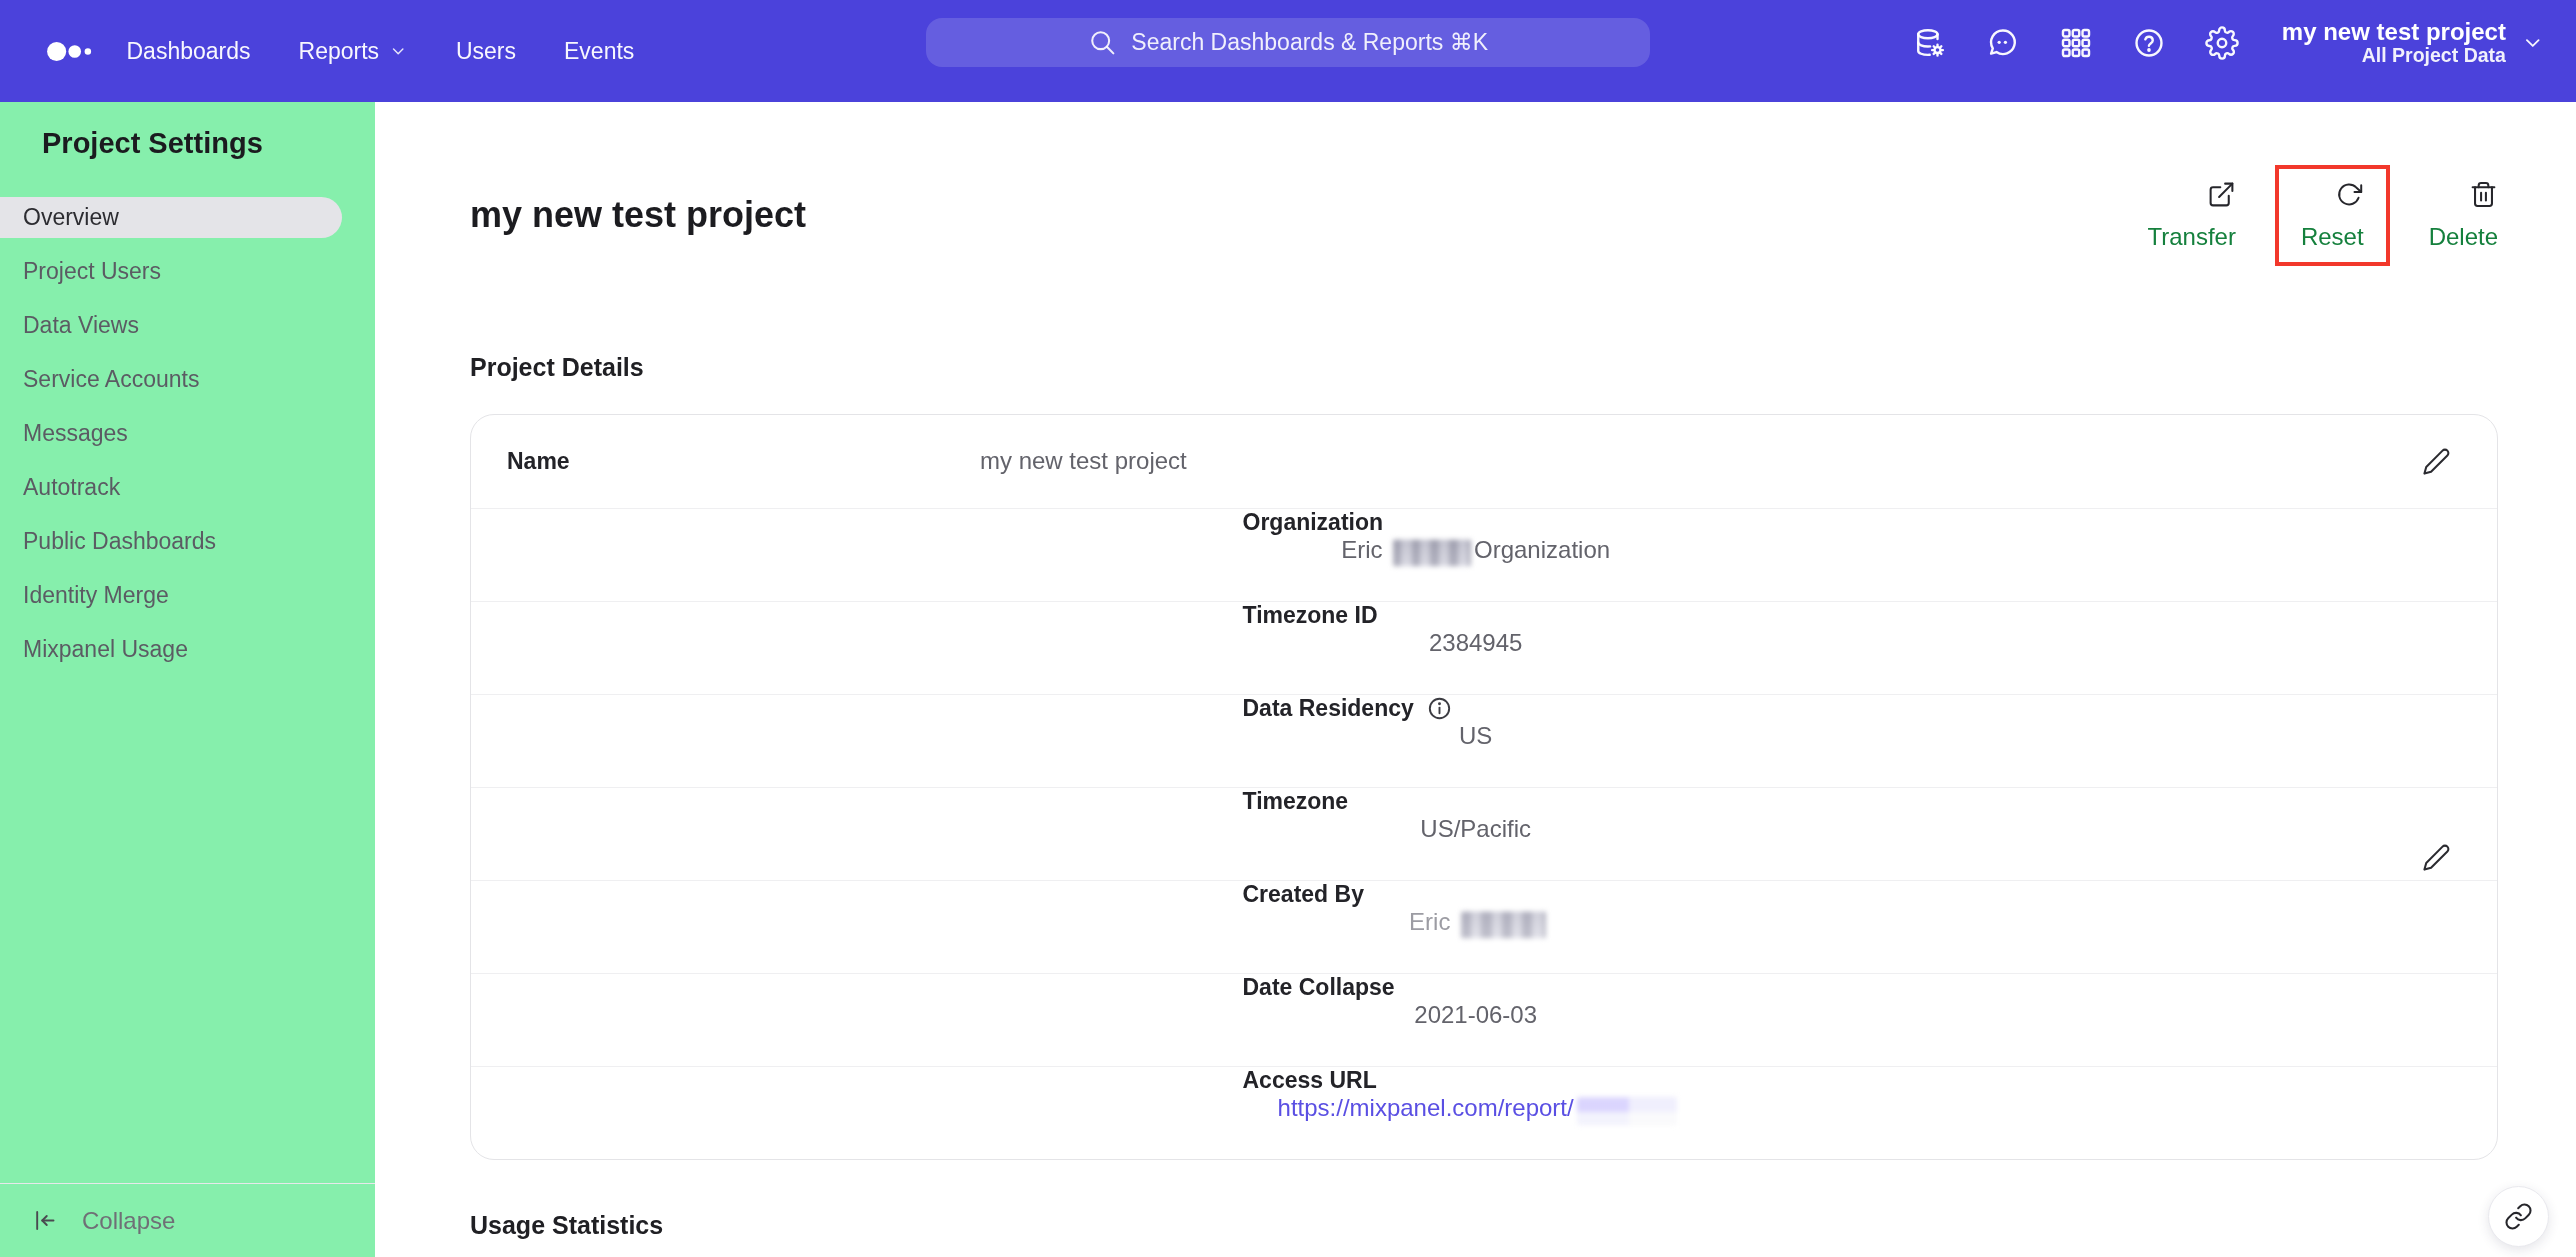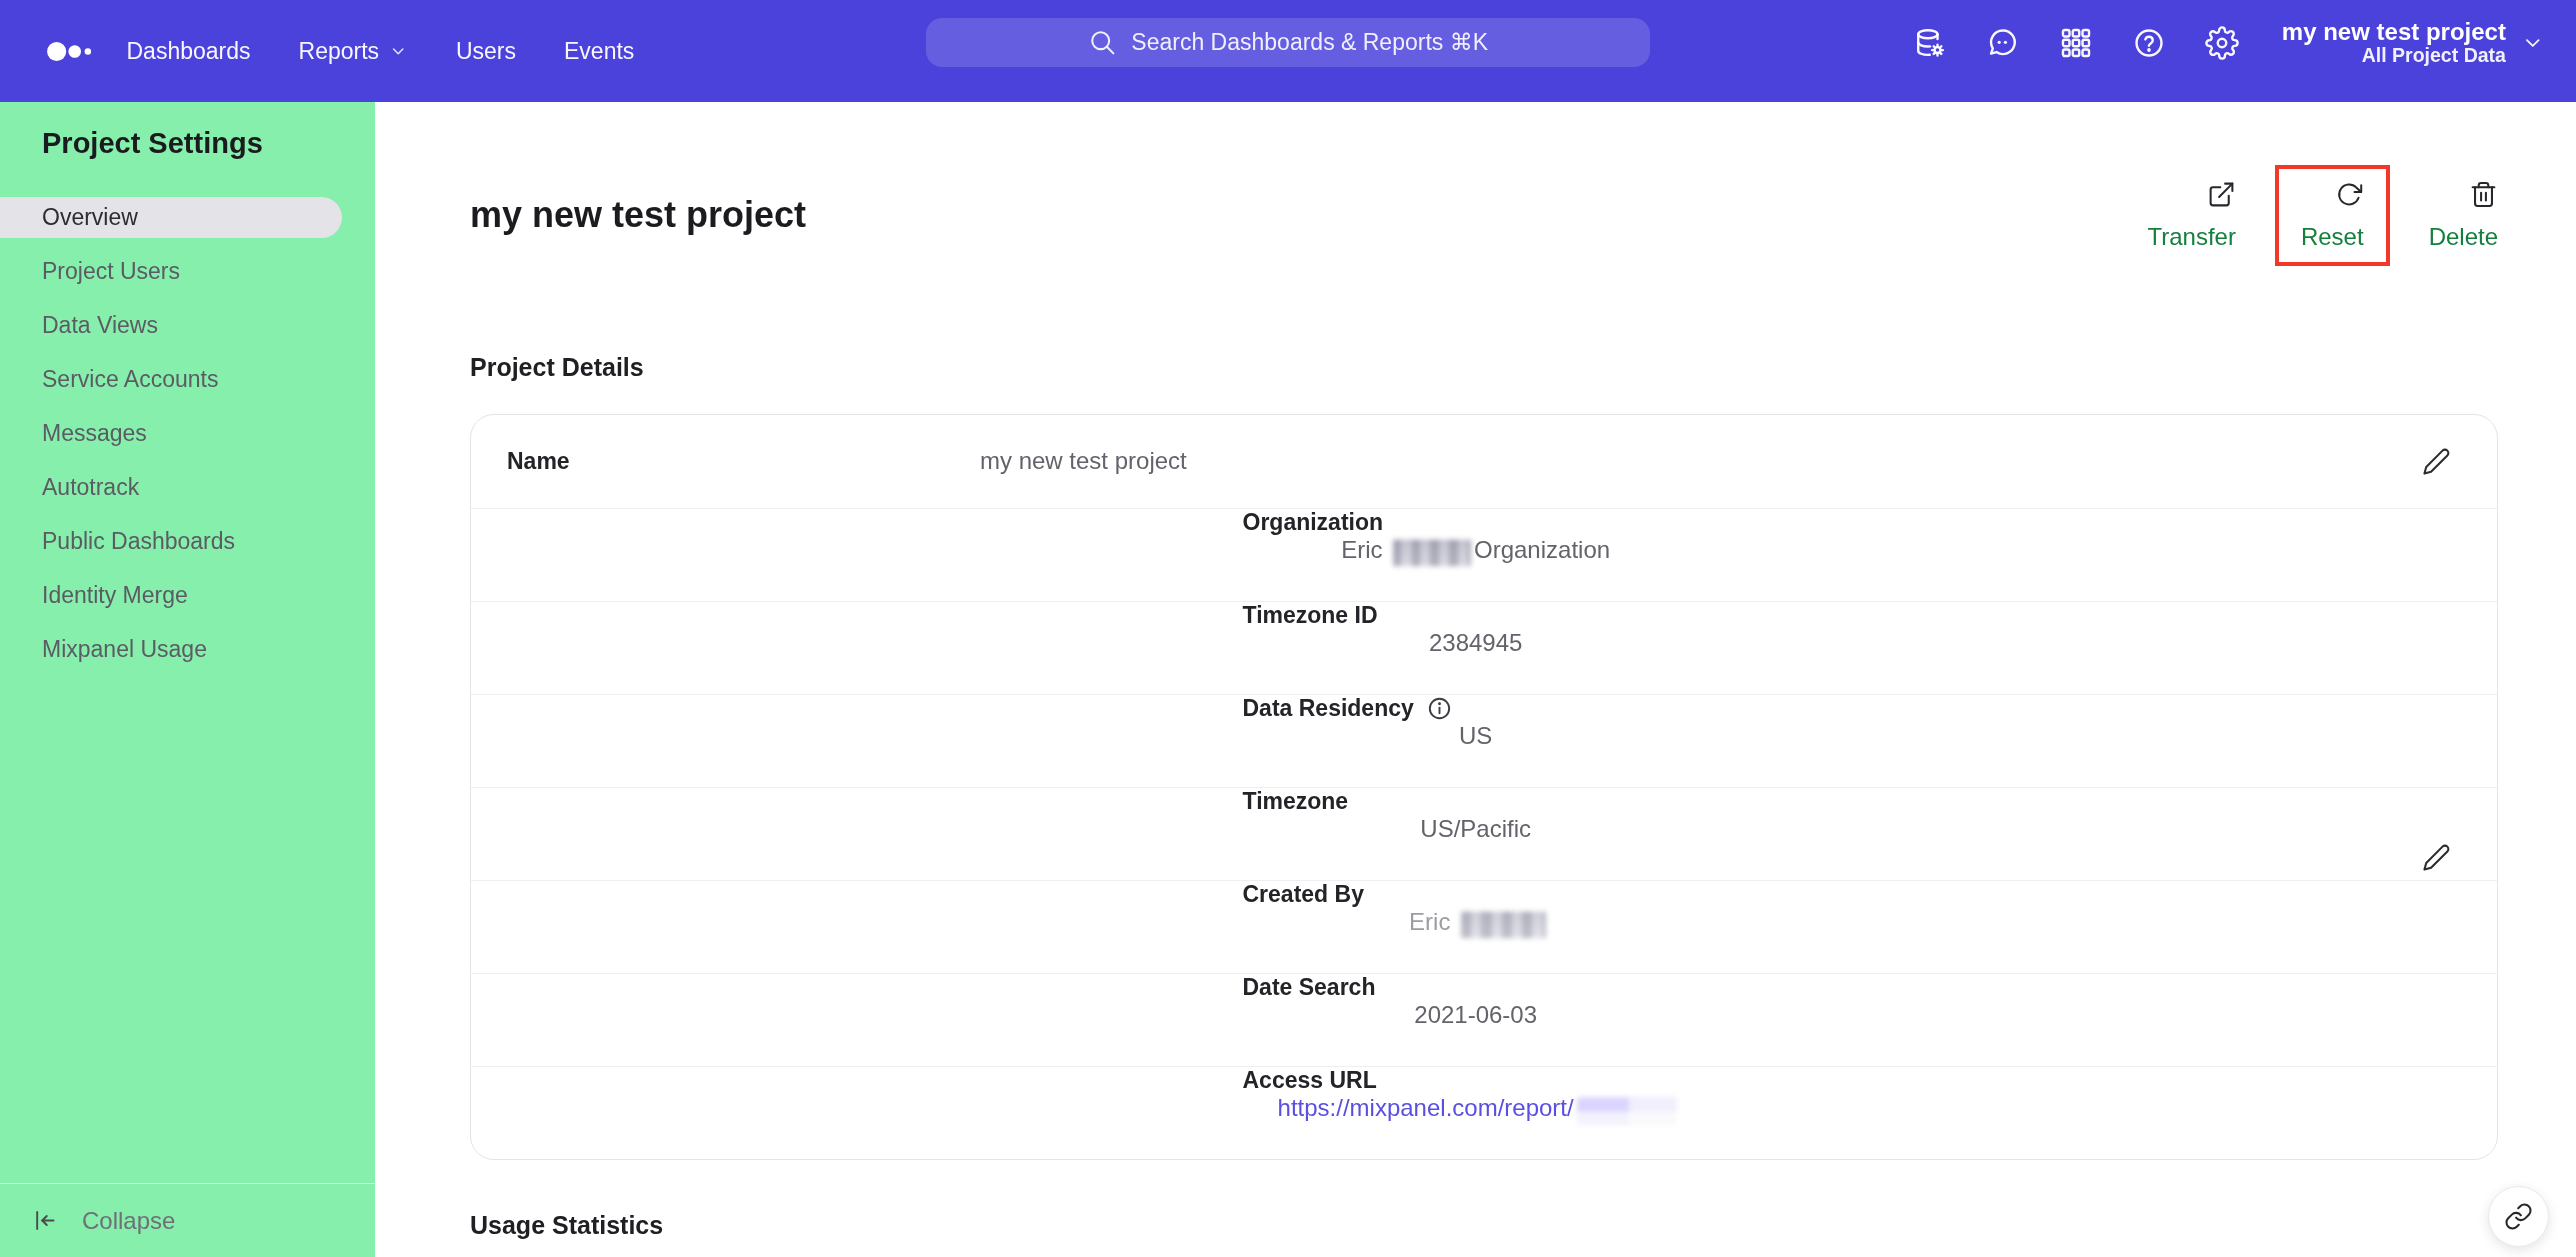--- a/index.html
+++ b/index.html
@@ -27,21 +27,21 @@
   .switcher-text { display:flex; flex-direction:column; align-items:flex-end; gap:2.5px; }
   .switcher-name { color:#fff; font-size:24px; font-weight:700; line-height:1; }
   .switcher-scope { color:rgba(255,255,255,.92); font-size:19.5px; font-weight:600; line-height:1; }
   .switcher .icn { color:rgba(255,255,255,.95); margin-left:13.6px; display:flex; }
 
   
   .sidebar { position:absolute; left:0; top:85px; width:375px; bottom:0;
     background:#86efac; z-index:10; }
   .sidebar h2 { margin:42px 0 37px 42px; font-size:29px; font-weight:700; color:#1B1B1F; }
   .sidebar ul { list-style:none; }
-  .sidebar li { height:54px; display:flex; align-items:center; padding-left:42px;
+  .sidebar li { height:54px; display:flex; align-items:center; padding-left:23px;
     font-size:23px; color:#5B5B63; cursor:pointer; }
   .sidebar li.active { height:41px; margin:6.8px 0; width:342px; background:#E4E4E8;
     border-radius:0 22px 22px 0; color:#2C2C31; font-weight:500; }
   .collapse-bar { position:absolute; left:0; right:0; bottom:0; height:74px;
     border-top:1.7px solid #E8E8EB; display:flex; align-items:center; padding-left:31px;
     gap:24px; color:#6F6F76; font-size:24px; cursor:pointer; }
   .collapse-bar .icn { color:#4A4A50; display:flex; }
 
   
   .main { position:absolute; left:375px; top:85px; right:0; bottom:0; background:#fff;
@@ -309,21 +309,21 @@
         </button>
       </div>
       <div class="detail-row">
         <div class="row-label">
           <span>Created By</span>
         </div>
         <div class="row-value"><span class="muted">Eric</span>&nbsp;<span class="redacted gray-light"></span></div>
       </div>
       <div class="detail-row">
         <div class="row-label">
-          <span>Date Search</span>
+          <span>Date Collapse</span>
         </div>
         <div class="row-value"><span>2021-06-03</span>&nbsp;</div>
       </div>
       <div class="detail-row">
         <div class="row-label">
           <span>Access URL</span>
         </div>
         <div class="row-value">
           <a href="#">https://mixpanel.com/report/</a>
           <span class="redacted purple"></span>

